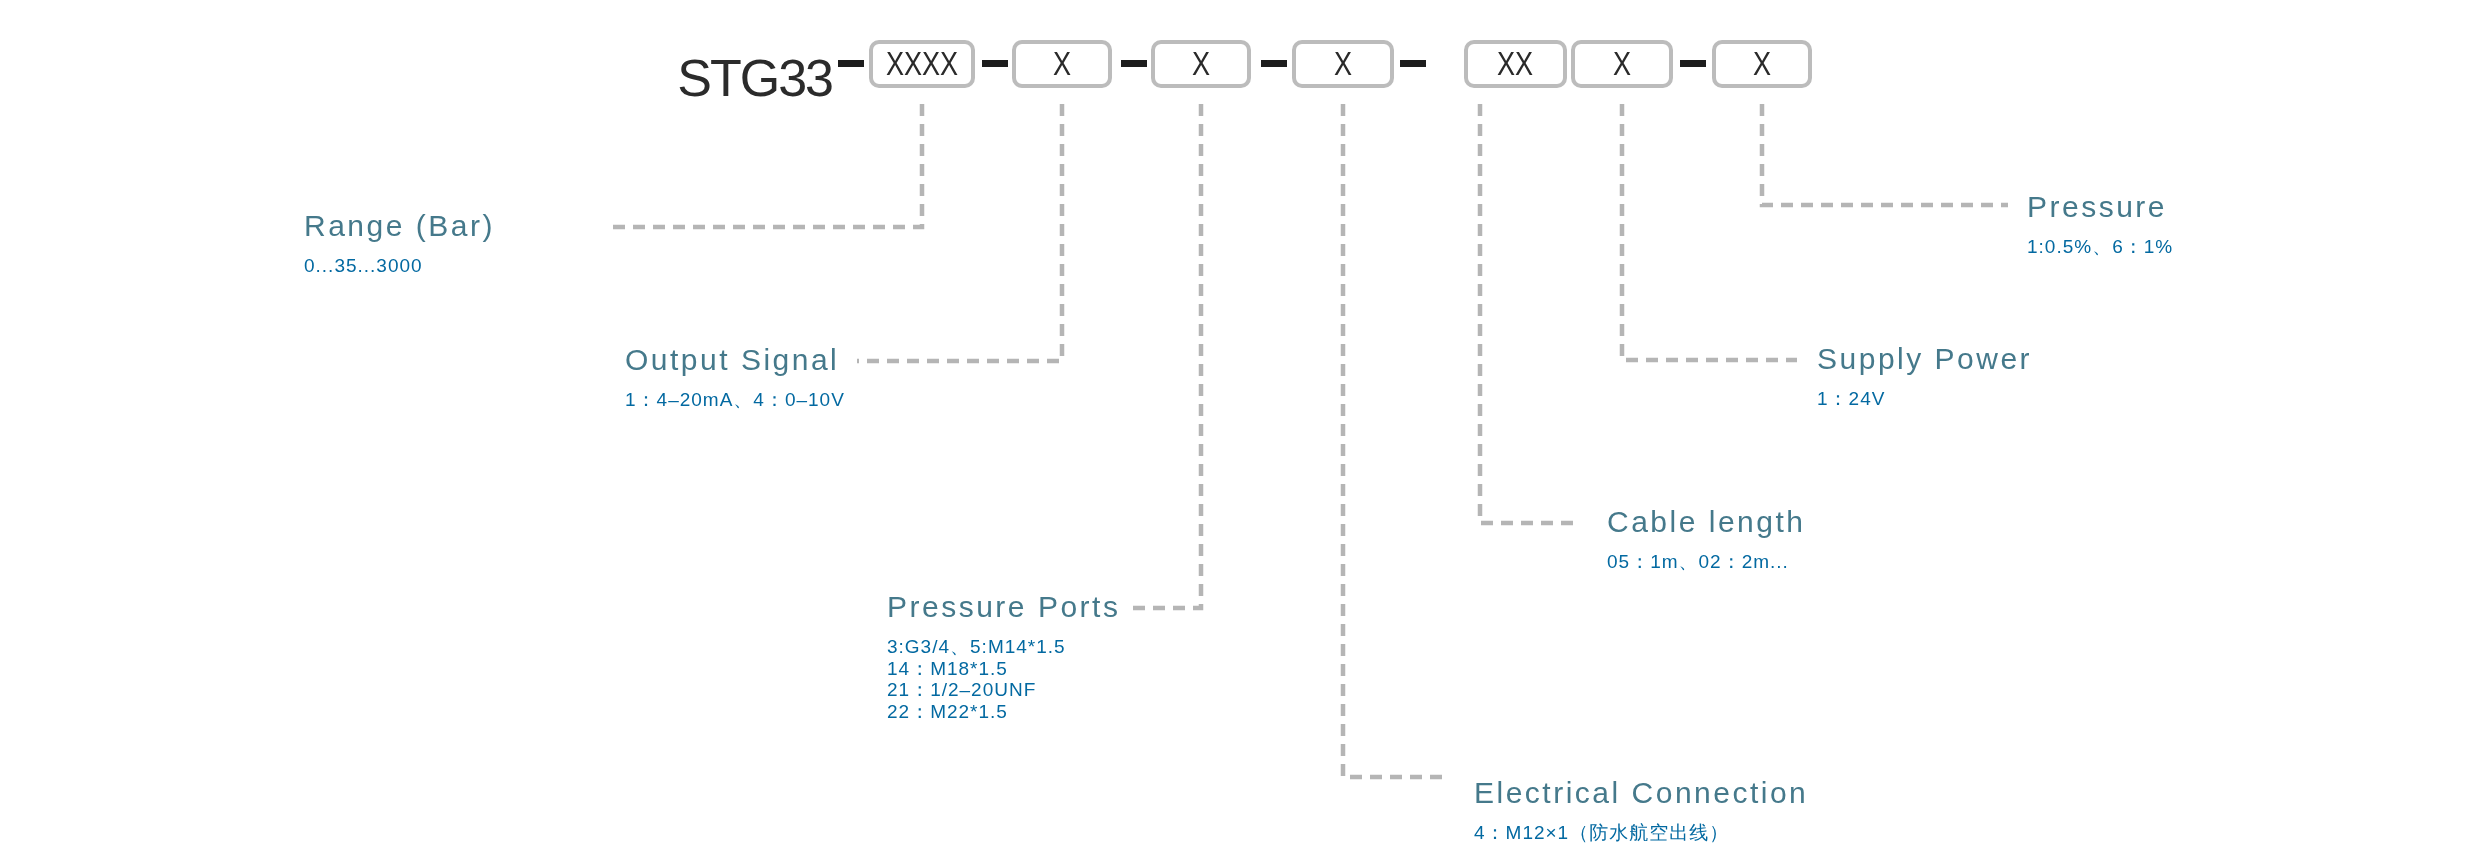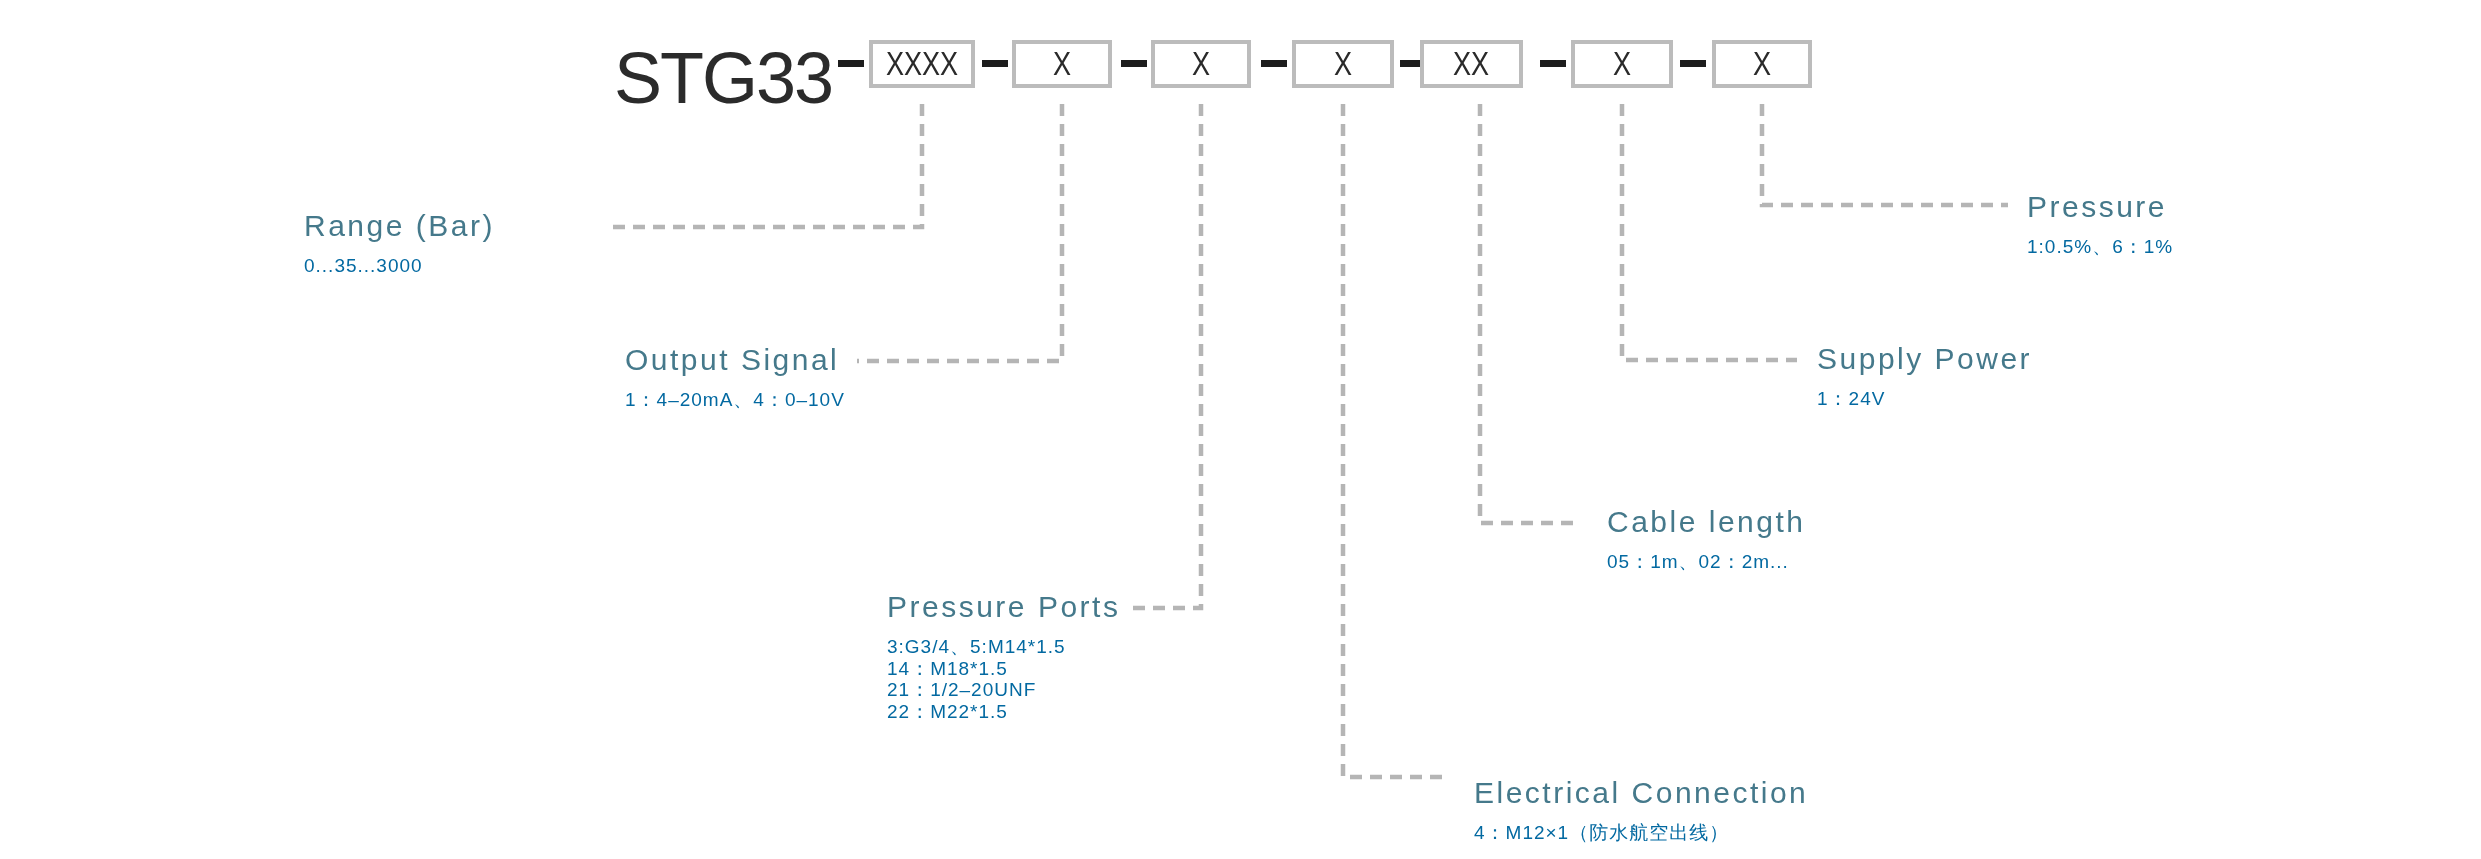--- a/index.html
+++ b/index.html
@@ -21,33 +21,33 @@
     width: 2481px;
     height: 859px;
     pointer-events: none;
   }
   .model-title {
     position: absolute;
     left: 600px;
     top: 46px;
     width: 232px;
     text-align: right;
-    font-size: 72px;
+    font-size: 52px;
     line-height: 64px;
     letter-spacing: -2px;
     color: #2b2b2b;
     white-space: nowrap;
   }
   .code-box {
     position: absolute;
     top: 40px;
     height: 48px;
     box-sizing: border-box;
     border: 4px solid #bcbcbc;
-    border-radius: 0;
+    border-radius: 10px;
     background: #ffffff;
     display: flex;
     align-items: center;
     justify-content: center;
   }
   .code-box span {
     font-size: 33px;
     font-weight: 300;
     color: #2a2a2a;
     letter-spacing: 0px;
@@ -112,21 +112,21 @@
   </div>
   <div class="code-box" style="left:1012px;width:100px">
     <span>X</span>
   </div>
   <div class="code-box" style="left:1151px;width:100px">
     <span>X</span>
   </div>
   <div class="code-box" style="left:1292px;width:102px">
     <span>X</span>
   </div>
-  <div class="code-box" style="left:1420px;width:103px">
+  <div class="code-box" style="left:1464px;width:103px">
     <span>XX</span>
   </div>
   <div class="code-box" style="left:1571px;width:102px">
     <span>X</span>
   </div>
   <div class="code-box" style="left:1712px;width:100px">
     <span>X</span>
   </div>
 
   <div class="field" style="left:304px;top:207px">

